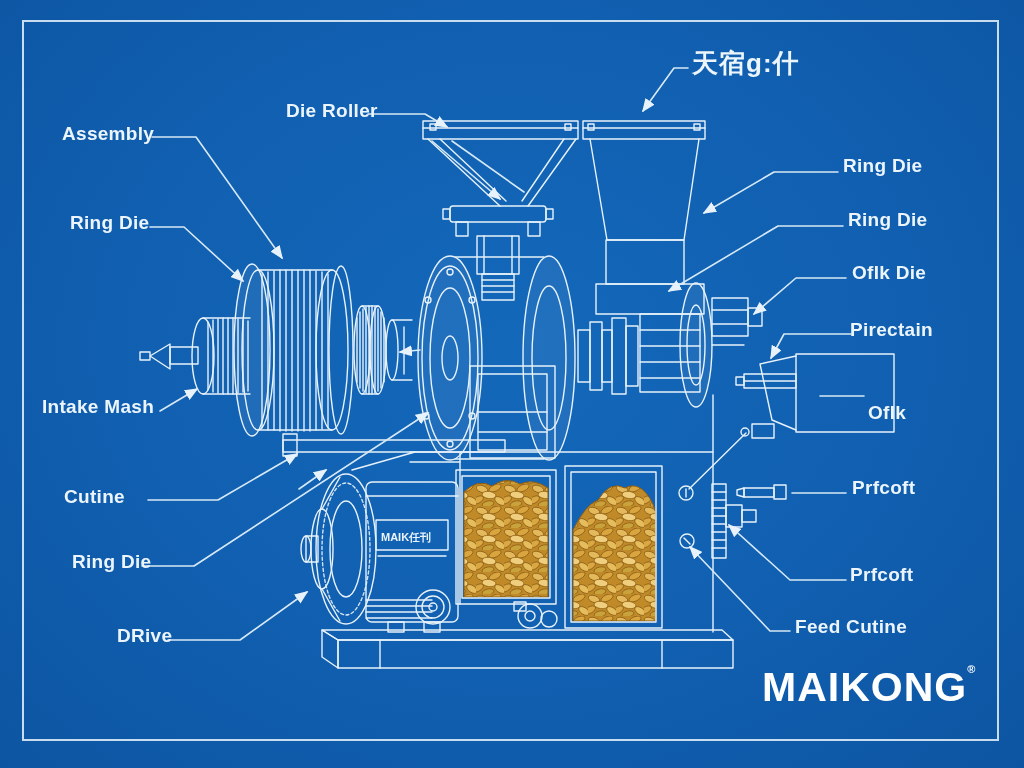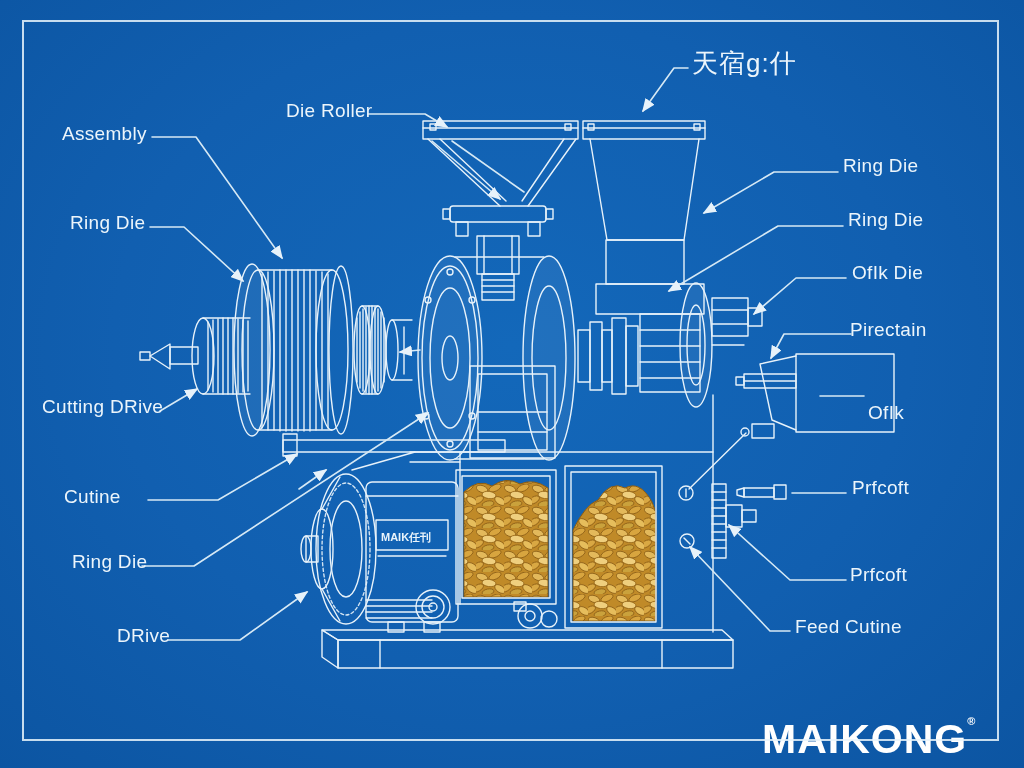--- a/index.html
+++ b/index.html
@@ -7,26 +7,26 @@
     position:relative;width:1024px;height:768px;overflow:hidden;
     background:radial-gradient(ellipse at 50% 45%, #1368ba 0%, #115fb0 55%, #0c55a2 100%);
     font-family:"Liberation Sans", sans-serif;
   }
   .frame-border{
     position:absolute;left:22px;top:20px;right:25px;bottom:27px;
     border:2px solid rgba(233,244,251,0.85);
     pointer-events:none;
   }
   .lbl{
-    position:absolute;color:#ecf5fb;font-weight:400;font-size:19px;
+    position:absolute;color:#ecf5fb;font-weight:700;font-size:19px;
     letter-spacing:.3px;white-space:nowrap;
   }
   .lbl-cjk{font-size:26px;letter-spacing:1px;}
   .logo{
-    position:absolute;left:762px;top:716px;color:#ffffff;
+    position:absolute;left:762px;top:664px;color:#ffffff;
     font-weight:800;font-size:41px;letter-spacing:1px;white-space:nowrap;
   }
   .logo sup{font-size:11px;font-weight:700;vertical-align:top;line-height:1;}
   svg.machine{position:absolute;left:0;top:0;}
   
   .ln, .ln *{stroke:#e7f2fa;stroke-width:1.4;fill:none;stroke-linejoin:round;stroke-linecap:round;}
   .ld, .ld *{stroke:#d6e9f5;stroke-width:1.6;fill:none;stroke-linejoin:round;stroke-linecap:round;}
   .thick{stroke-width:2;}
   .face{fill:rgba(222,239,250,0.07);}
   .plate-text{font-family:"Liberation Sans",sans-serif;font-weight:700;font-size:11px;fill:#eaf4fb;stroke:none;}
@@ -243,21 +243,21 @@
       <path d="M148,500 H218 L297,454" marker-end="url(#arr)"></path>
       <path d="M142,566 H194 L428,413" marker-end="url(#arr)"></path>
       <path d="M168,640 H240 L307,592" marker-end="url(#arr)"></path>
       <path d="M160,411 L197,389" marker-end="url(#arr)"></path>
       <path d="M299,489 L326,470" marker-end="url(#arr)"></path>
     </g>
   </svg>
 
   <div class="lbl" style="left:62px;top:123px">Assembly</div>
   <div class="lbl" style="left:70px;top:212px">Ring Die</div>
-  <div class="lbl" style="left:42px;top:396px">Cutting DRive</div>
+  <div class="lbl" style="left:42px;top:396px">Intake Mash</div>
   <div class="lbl" style="left:64px;top:486px">Cutine</div>
   <div class="lbl" style="left:72px;top:551px">Ring Die</div>
   <div class="lbl" style="left:117px;top:625px">DRive</div>
 
   <div class="lbl" style="left:286px;top:100px">Die Roller</div>
   <div class="lbl lbl-cjk" style="left:692px;top:46px">天宿g:什</div>
 
   <div class="lbl" style="left:843px;top:155px">Ring Die</div>
   <div class="lbl" style="left:848px;top:209px">Ring Die</div>
   <div class="lbl" style="left:852px;top:262px">OfIk Die</div>

